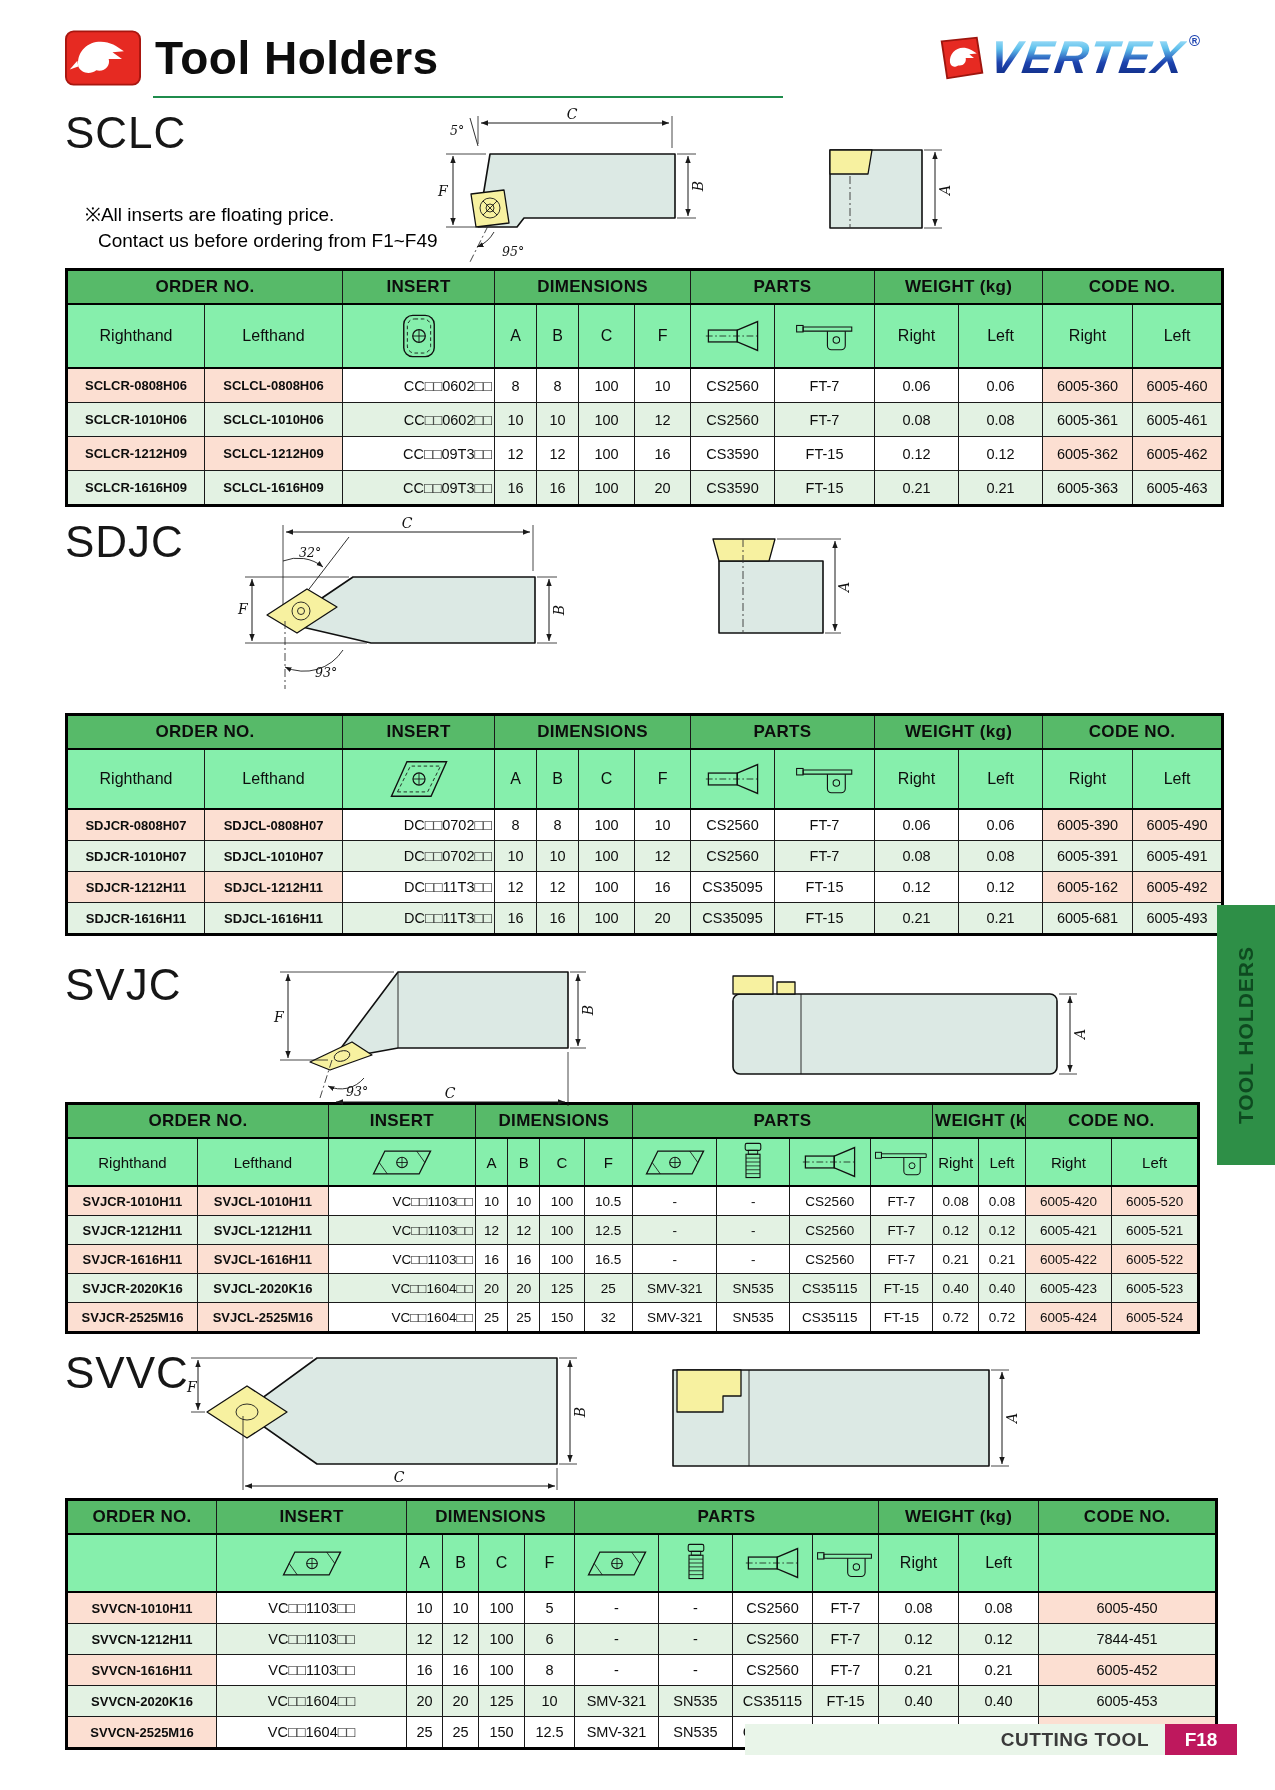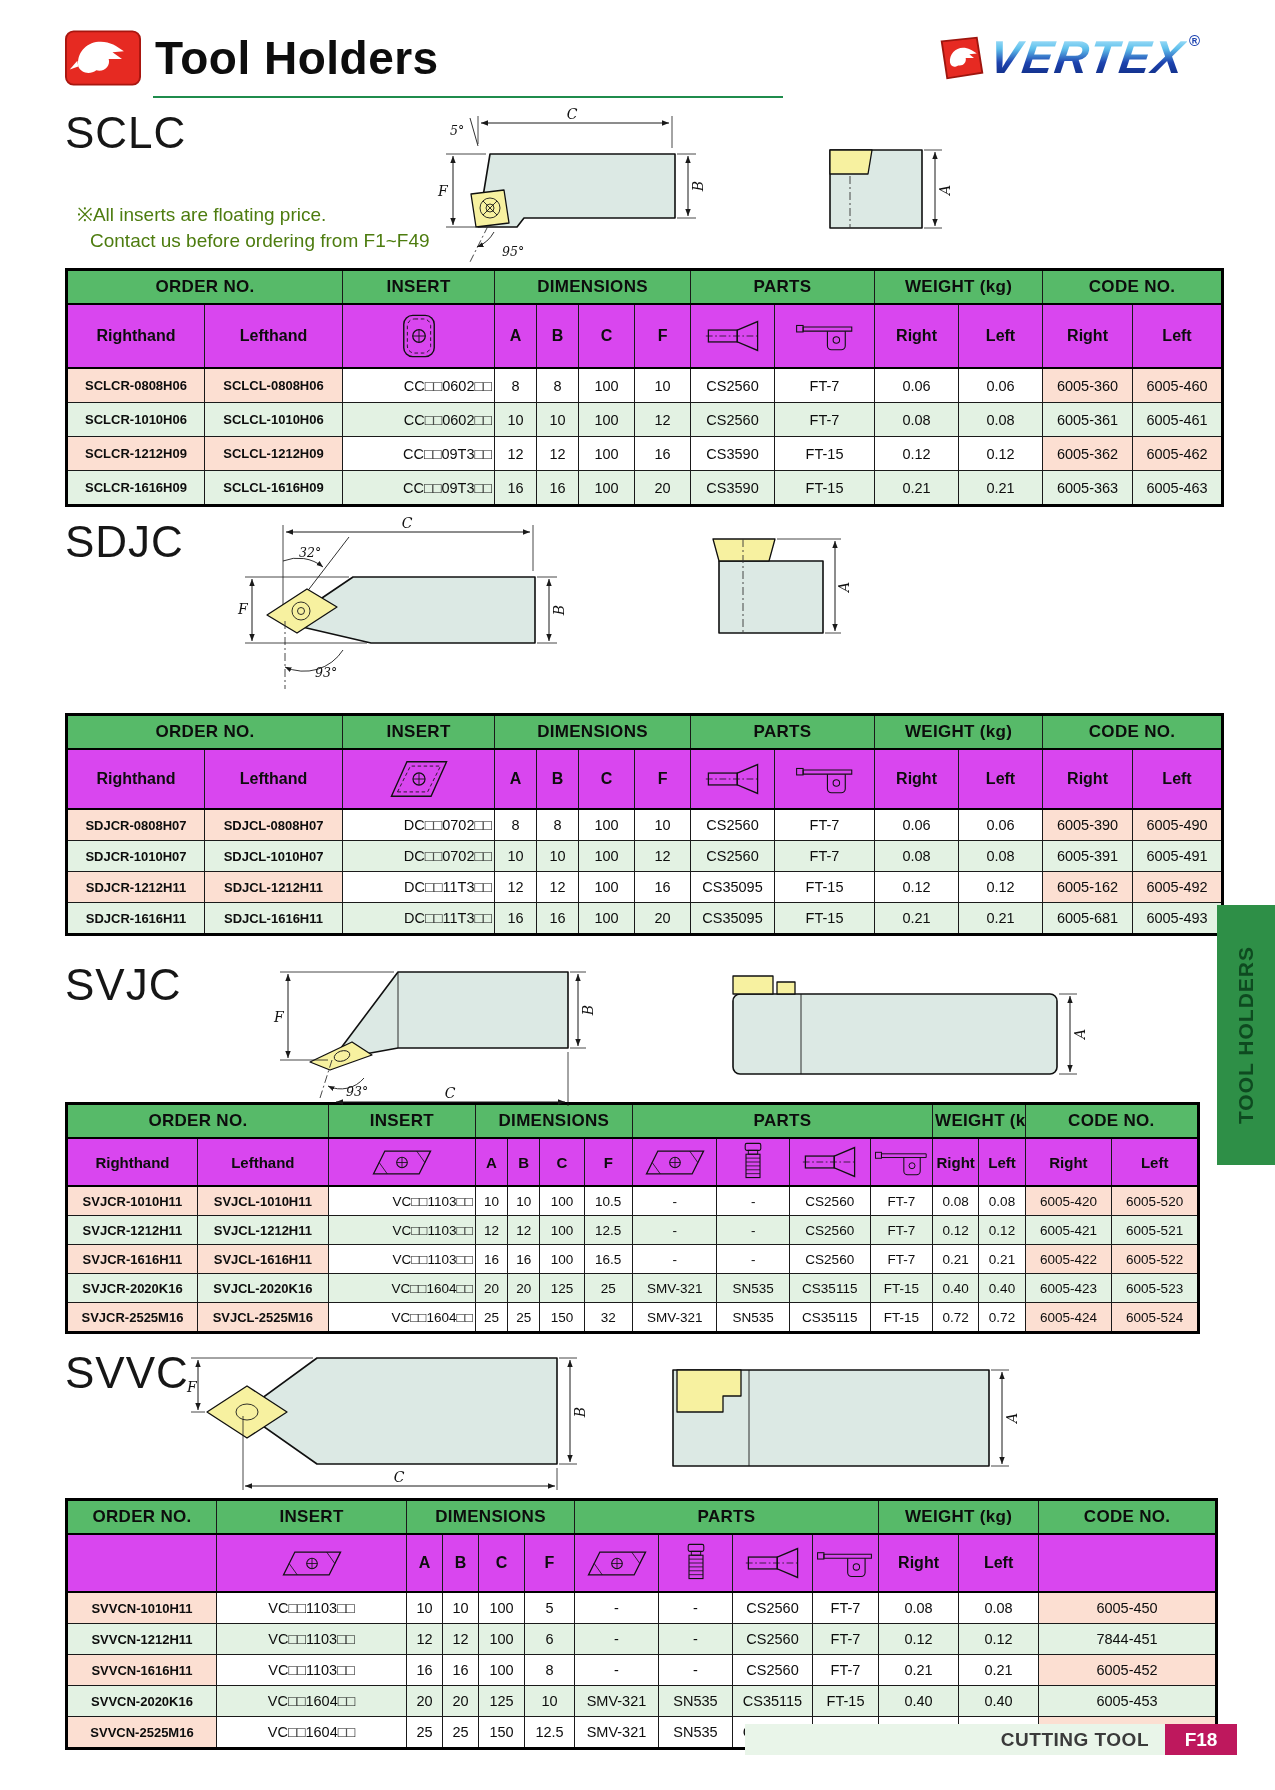--- a/index.html
+++ b/index.html
@@ -16,30 +16,30 @@
   .brand-text{font-size:46px;font-weight:bold;font-style:italic;letter-spacing:2px;line-height:1;
       transform:skewX(-8deg);
       background:linear-gradient(180deg,#c4efff 0%,#5fc0ec 32%,#1d43b0 62%,#0d2878 100%);
       -webkit-background-clip:text;background-clip:text;color:transparent;}
   .brand-reg{font-size:15px;color:#1d43b0;font-weight:bold;margin-top:-2px}
 
   
   .sec{position:relative}
   .sec .h2{position:absolute;left:0;top:0;margin:0;font-size:44px;font-weight:500;
            color:#161616;letter-spacing:1px}
-  .note{position:absolute;left:12px;top:94px;color:#4d7c0f;font-size:19px;line-height:1.35;white-space:nowrap}
+  .note{position:absolute;left:20px;top:94px;color:#000000;font-size:19px;line-height:1.35;white-space:nowrap}
   .note .l2{padding-left:13px}
 
   
   table.cat{border-collapse:collapse;table-layout:fixed;width:1135px;border:3px solid #000}
   .cat th,.cat td{border:1px solid #1a1a1a;text-align:center;vertical-align:middle;
                   padding:0 2px;overflow:hidden;white-space:nowrap;color:#0d0d0d}
   .cat .ghead th{background:#57ba69;font-size:17px;font-weight:bold;height:32px;
                  border-bottom:2px solid #000;letter-spacing:.3px}
-  .cat .sub th{background:#d946ef;font-size:16px;font-weight:bold;border-bottom:2px solid #000}
+  .cat .sub th{background:#86efac;font-size:16px;font-weight:normal;border-bottom:2px solid #000}
   .cat td{font-size:14.5px;background:#fff}
   .cat tr.r-g td{background:#e3f2e3}
   .cat td.sal{background:#fcdfd2}
   .cat td.ord{font-weight:bold;font-size:13px}
   .cat td.ins{text-align:right;padding-left:4px}
   table[data-sec="sclc"] tbody td{height:33px}
   table[data-sec="sclc"] .sub th{height:62px}
   table[data-sec="sdjc"] tbody td{height:30px}
   table[data-sec="sdjc"] .sub th{height:58px}
   table[data-sec="svjc"] tbody td{height:28px;font-size:13.5px}

